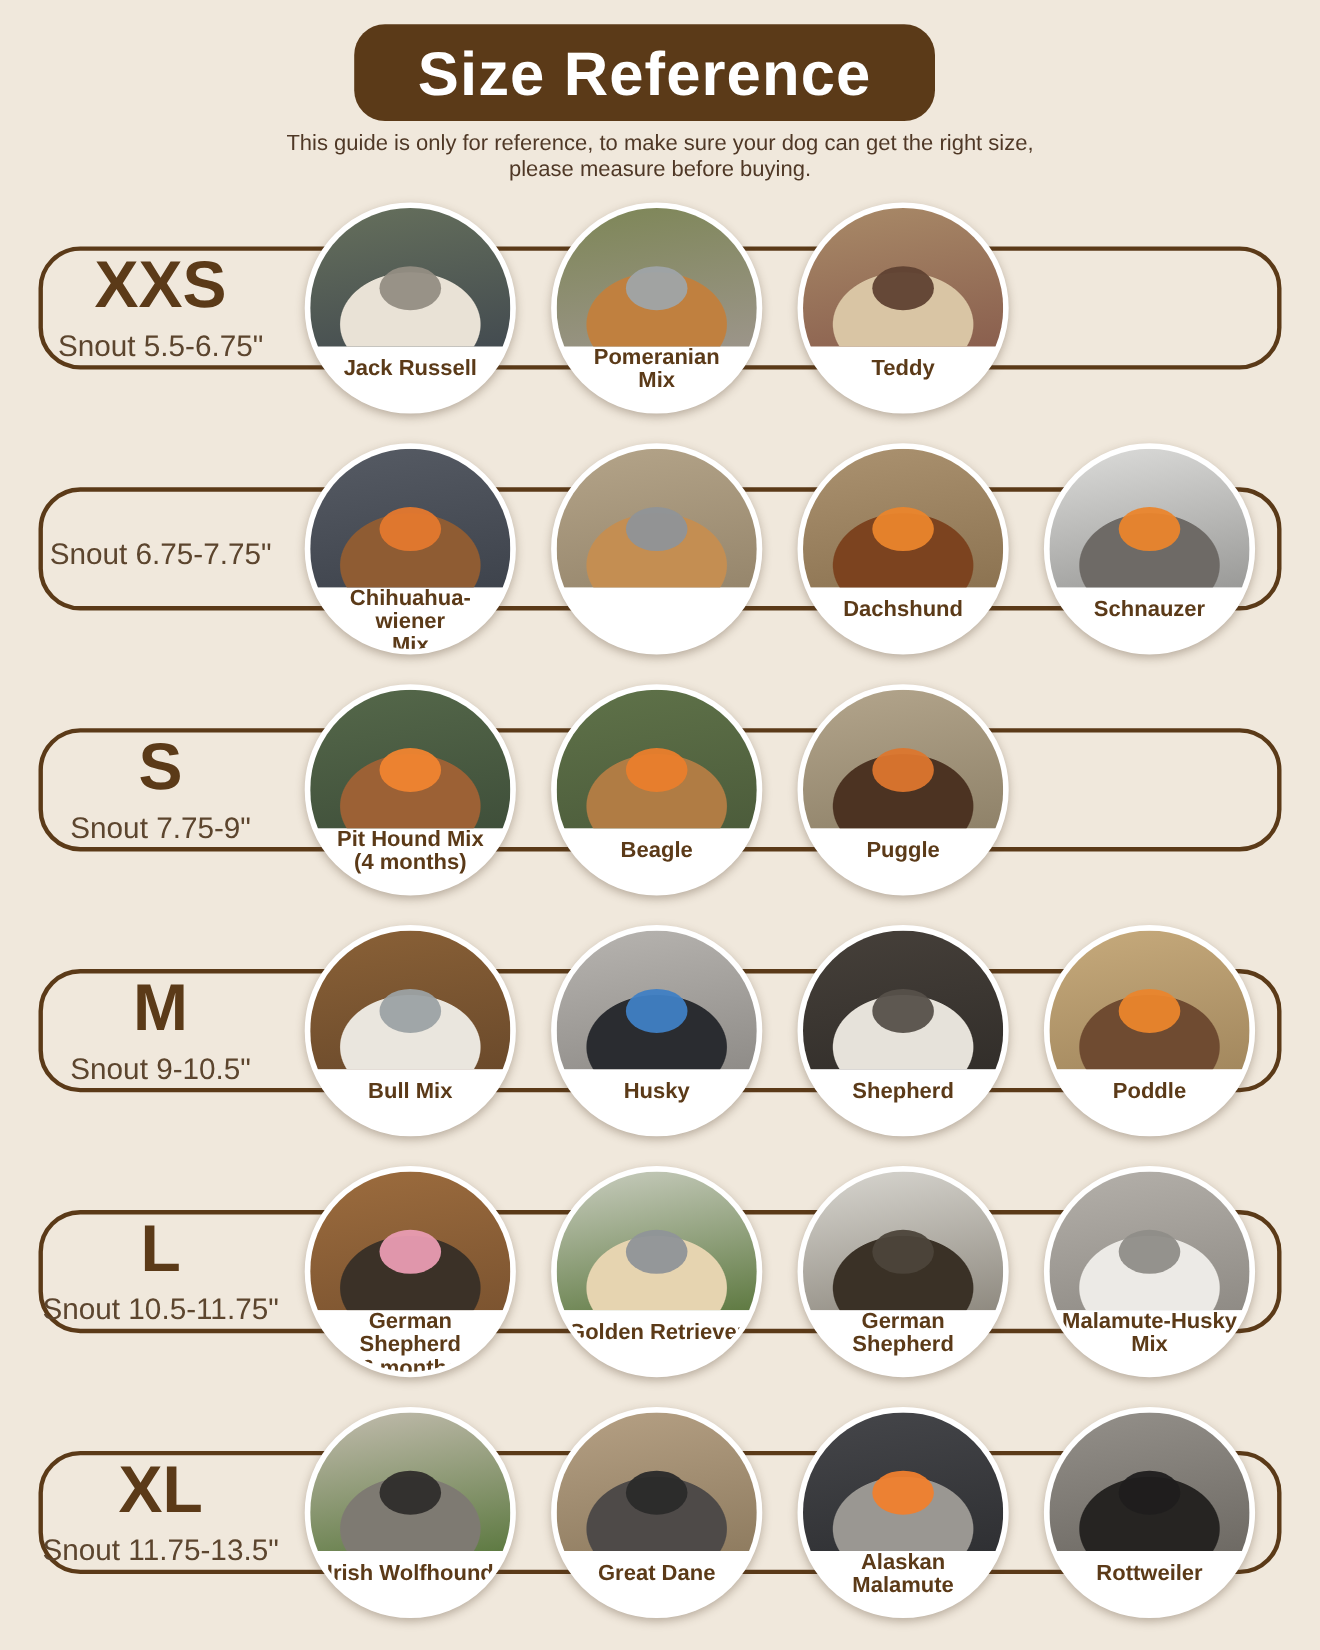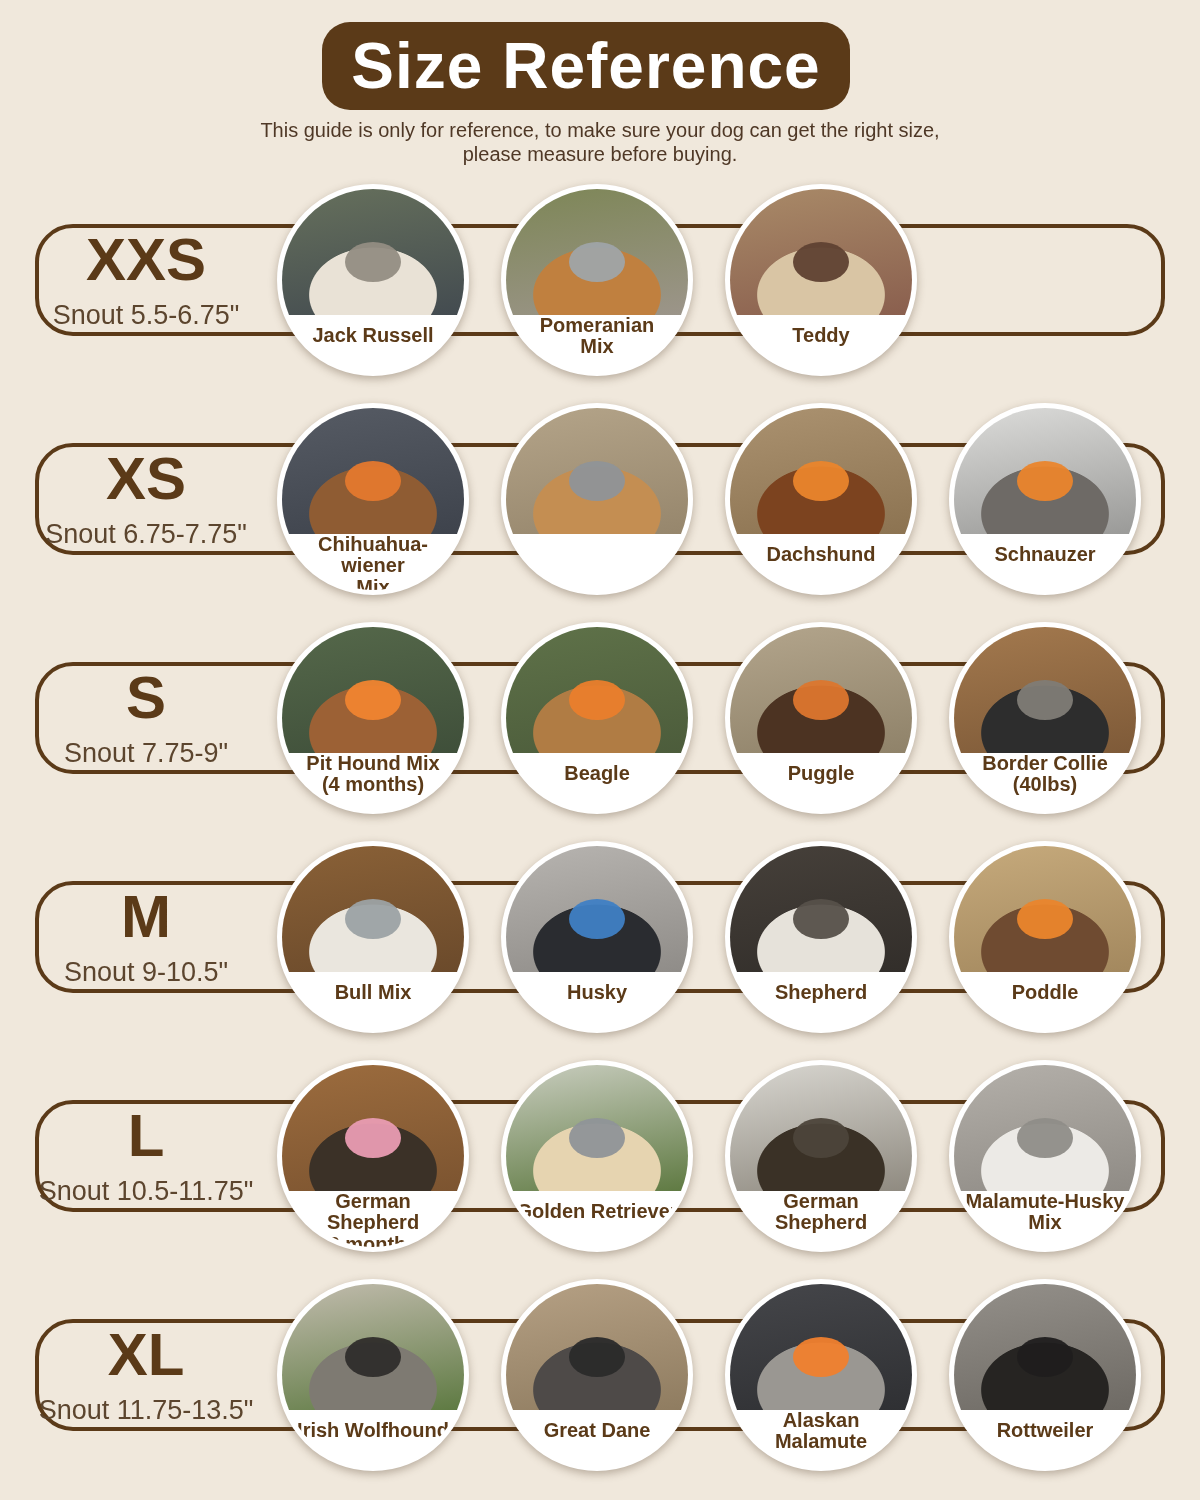--- a/index.html
+++ b/index.html
@@ -15,21 +15,21 @@
     width:1200px;height:1500px;overflow:hidden;
     background:var(--bg);
     font-family:"Liberation Sans","DejaVu Sans",sans-serif;
   }
   .header{
     width:528px;height:88px;margin:22px 0 0 322px;
     background:var(--brown);border-radius:28px;
     display:flex;align-items:center;justify-content:center;
   }
   .header .title{
-    color:#fff;font-size:64px;font-weight:bold;letter-spacing:1px;
+    color:#fff;font-size:56px;font-weight:bold;letter-spacing:1px;
   }
   .subtitle{
     margin:8px auto 0;width:1110px;text-align:center;
     font-size:20px;line-height:1.2;color:var(--text-dark);
     white-space:pre-line;
   }
   .rows{margin-top:4px;}
   .row{position:relative;height:219px;}
   .row-outline{
     position:absolute;left:35px;right:35px;top:50%;
@@ -110,21 +110,20 @@
     <div class="photo" style="background: radial-gradient(58% 62% at 50% 84%, rgb(217, 197, 164) 0%, rgb(217, 197, 164) 60%, rgba(0, 0, 0, 0) 61%), linear-gradient(170deg, rgb(169, 138, 104) 0%, rgb(138, 95, 78) 100%);">
       <div class="muzzle" style="background: rgb(95, 65, 50);"></div>
     </div>
     <div class="dog-label">Teddy</div>
   </div>
       </div>
   </div>
     <div class="row">
     <div class="row-outline"></div>
     <div class="size-block">
-      <div class="size-label">XS</div>
       <div class="snout-range">Snout 6.75-7.75"</div>
     </div>
     <div class="dogs">
         <div class="dog-circle">
     <div class="photo" style="background: radial-gradient(58% 62% at 50% 84%, rgb(143, 92, 51) 0%, rgb(143, 92, 51) 60%, rgba(0, 0, 0, 0) 61%), linear-gradient(170deg, rgb(86, 91, 100) 0%, rgb(62, 67, 76) 100%);">
       <div class="muzzle" style="background: rgb(228, 120, 46);"></div>
     </div>
     <div class="dog-label">Chihuahua-wiener
 Mix</div>
   </div>
@@ -166,27 +165,20 @@
       <div class="muzzle" style="background: rgb(234, 126, 44);"></div>
     </div>
     <div class="dog-label">Beagle</div>
   </div>
         <div class="dog-circle">
     <div class="photo" style="background: radial-gradient(58% 62% at 50% 84%, rgb(76, 51, 34) 0%, rgb(76, 51, 34) 60%, rgba(0, 0, 0, 0) 61%), linear-gradient(170deg, rgb(179, 165, 140) 0%, rgb(143, 130, 105) 100%);">
       <div class="muzzle" style="background: rgb(220, 118, 46);"></div>
     </div>
     <div class="dog-label">Puggle</div>
   </div>
-        <div class="dog-circle">
-    <div class="photo" style="background: radial-gradient(58% 62% at 50% 84%, rgb(45, 45, 45) 0%, rgb(45, 45, 45) 60%, rgba(0, 0, 0, 0) 61%), linear-gradient(170deg, rgb(163, 121, 78) 0%, rgb(126, 90, 56) 100%);">
-      <div class="muzzle" style="background: rgb(128, 124, 118);"></div>
-    </div>
-    <div class="dog-label">Border Collie
-(40lbs)</div>
-  </div>
       </div>
   </div>
     <div class="row">
     <div class="row-outline"></div>
     <div class="size-block">
       <div class="size-label">M</div>
       <div class="snout-range">Snout 9-10.5"</div>
     </div>
     <div class="dogs">
         <div class="dog-circle">

